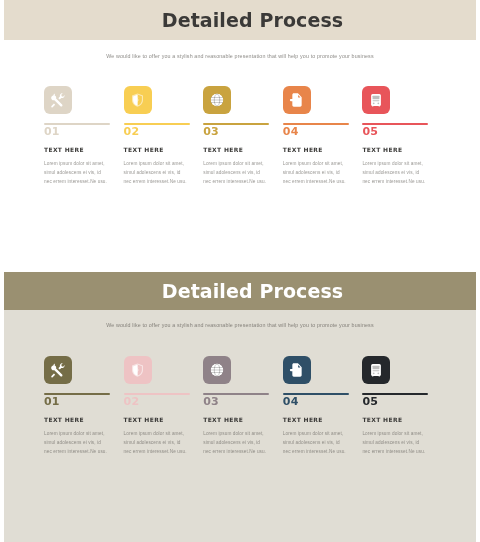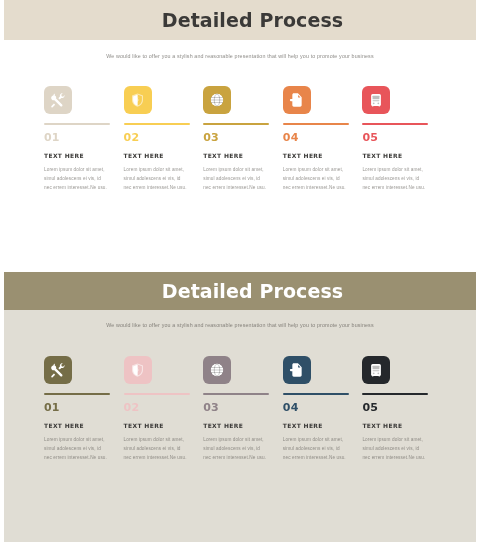--- a/index.html
+++ b/index.html
@@ -114,21 +114,20 @@
     width: 66px;
     margin-top: 9px;
     border-radius: 1px;
   }
 
   
   .num {
     font-family: "DejaVu Sans", sans-serif;
     font-weight: bold;
     font-size: 11px;
-    margin-top: 6px;
     letter-spacing: .2px;
   }
 
   
   .col-head {
     font-family: "DejaVu Sans", sans-serif;
     font-weight: bold;
     font-size: 6px;
     color: #3c3b39;
     margin-top: 8px;

